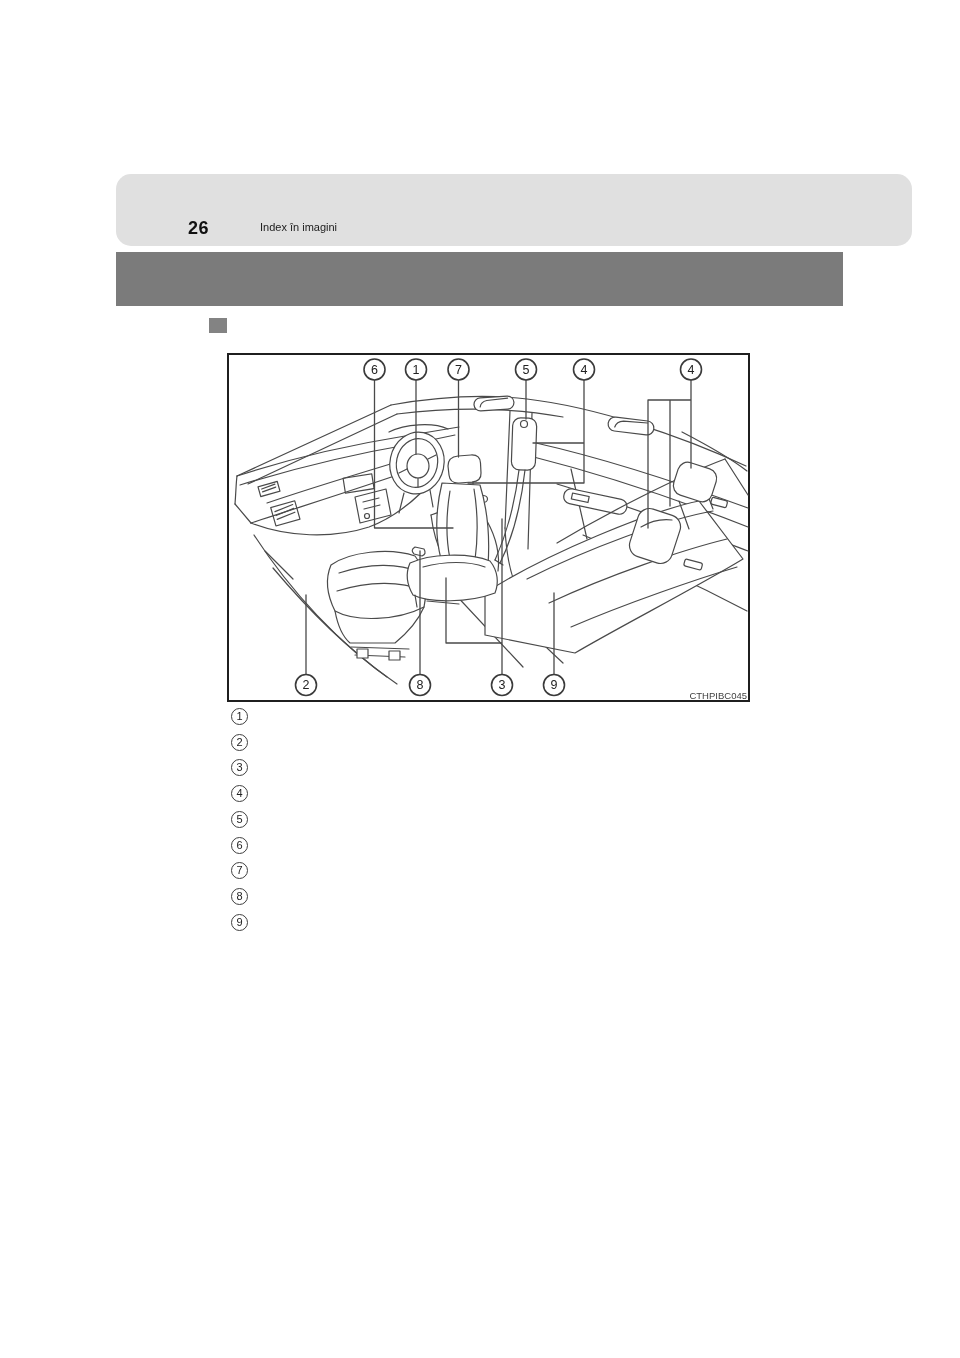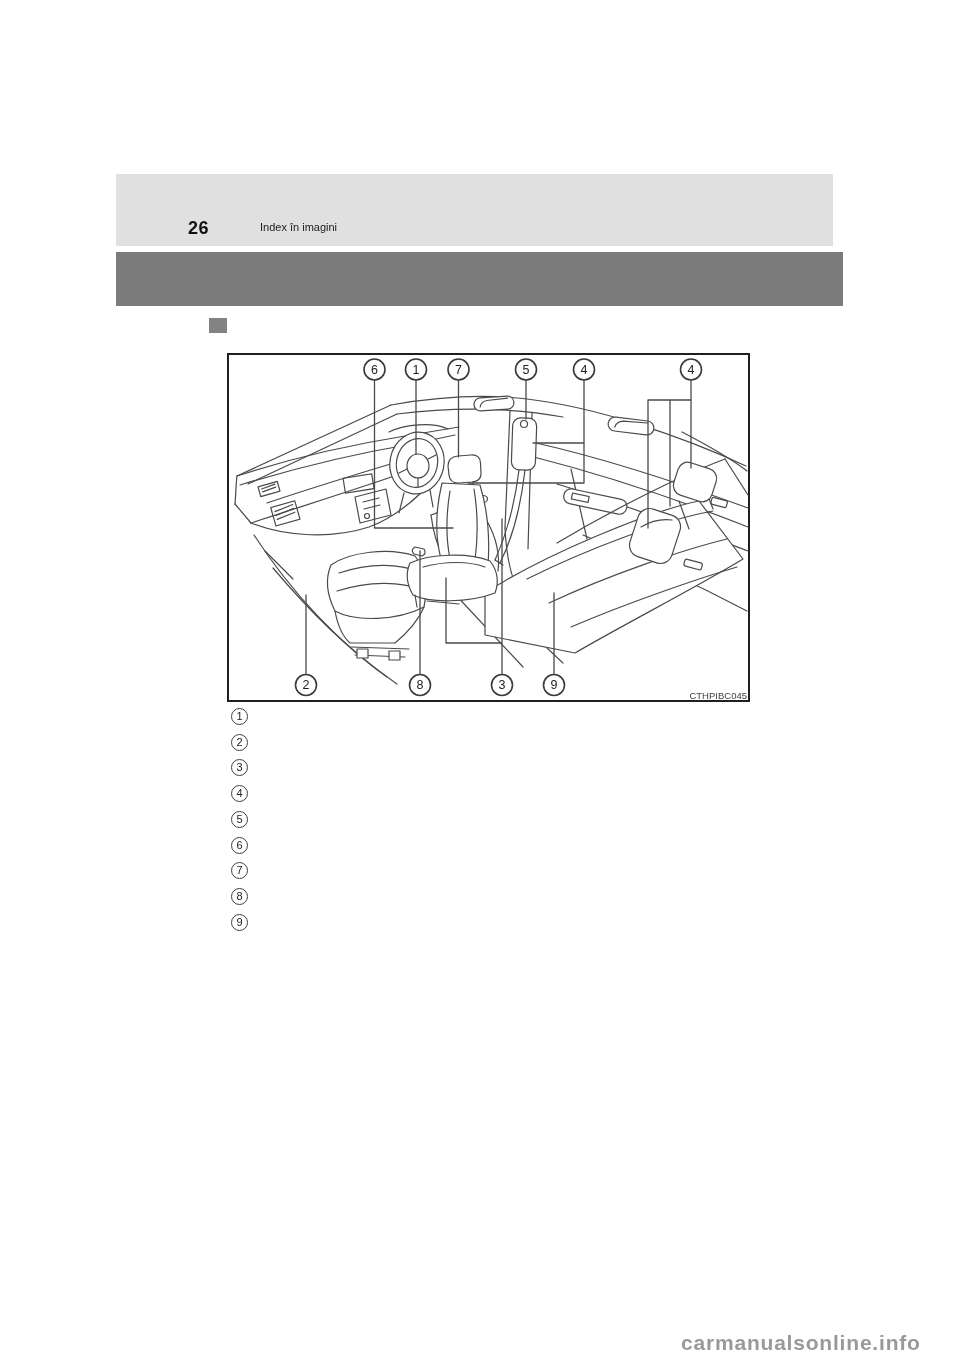--- a/index.html
+++ b/index.html
@@ -4,21 +4,21 @@
 <style>
   :root{
     --band-light:#e0e0e0; --band-dark:#7b7b7b; --bullet:#838383;
     --line:#4a4a4a; --wm:#999999; --text:#1c1c1c;
   }
   html,body{margin:0;padding:0;}
   body{width:960px;height:1358px;position:relative;background:#ffffff;
        font-family:"Liberation Sans", sans-serif;}
   .page{position:absolute;left:0;top:0;width:960px;height:1358px;background:#fff;overflow:hidden;}
 
-  .band-light{position:absolute;left:116px;top:174px;width:717px;height:72px;background:var(--band-light);}
+  .band-light{position:absolute;left:116px;top:174px;width:796px;height:72px;background:var(--band-light);border-radius:15px;}
   .page-num{position:absolute;left:72px;top:44px;font-size:18px;font-weight:bold;color:#111;letter-spacing:.5px;}
   .page-title{position:absolute;left:144px;top:47px;font-size:11px;color:var(--text);}
   .band-dark{position:absolute;left:116px;top:252px;width:727px;height:54px;background:var(--band-dark);}
   .bullet-square{position:absolute;left:209px;top:318px;width:18px;height:15px;background:var(--bullet);}
 
   .diagram-frame{position:absolute;left:227px;top:353px;width:523px;height:349px;
                  box-sizing:border-box;border:2px solid #1f1f1f;background:#fff;margin:0;}
   .diagram-frame svg{position:absolute;left:-2px;top:-2px;width:523px;height:349px;display:block;}
 
   .legend{position:absolute;left:231px;top:708px;width:40px;height:240px;}
@@ -256,15 +256,14 @@
         <span class="legend-circle">7</span>
       </div>
       <div class="legend-row" style="top: 179.9px;">
         <span class="legend-circle">8</span>
       </div>
       <div class="legend-row" style="top: 205.6px;">
         <span class="legend-circle">9</span>
       </div>
     </div>
 
-  <div class="watermark">carmanualsonline.info</div>
 
 </div>
 
 </body></html>

